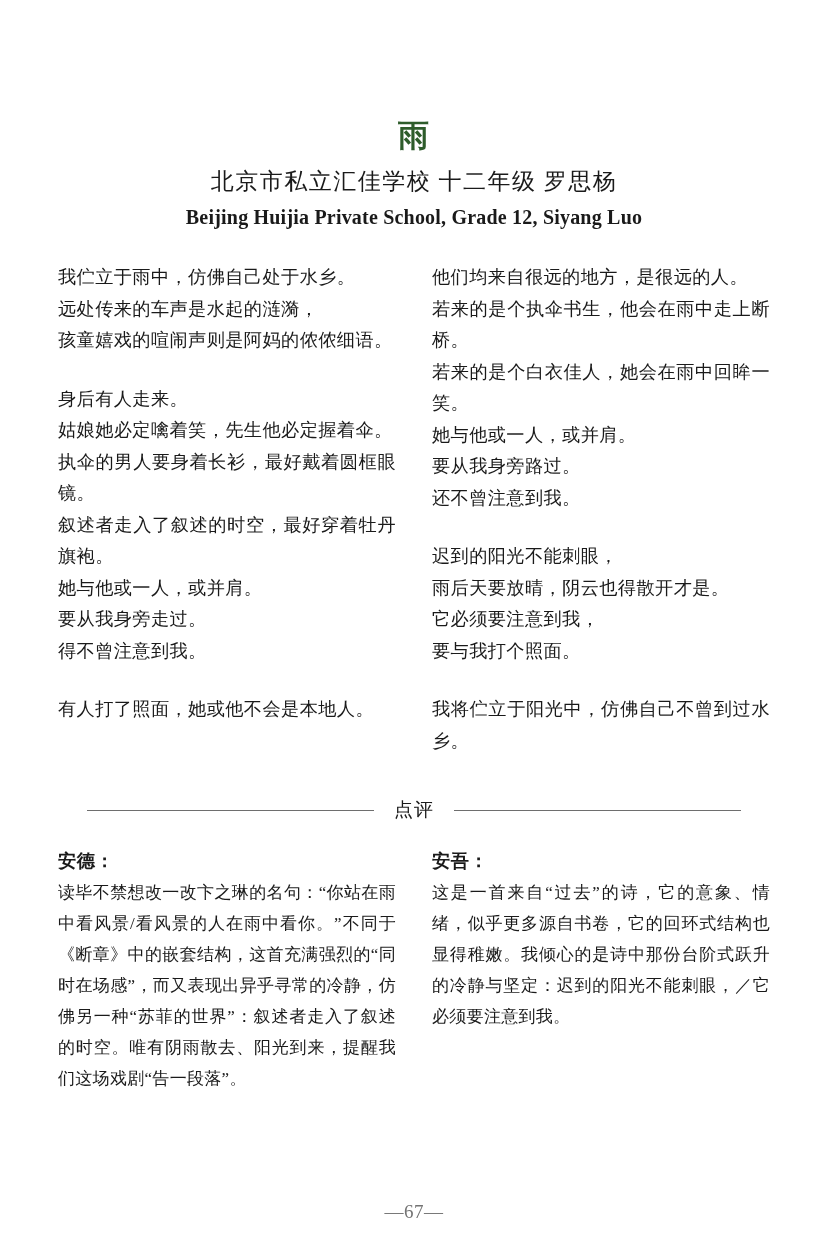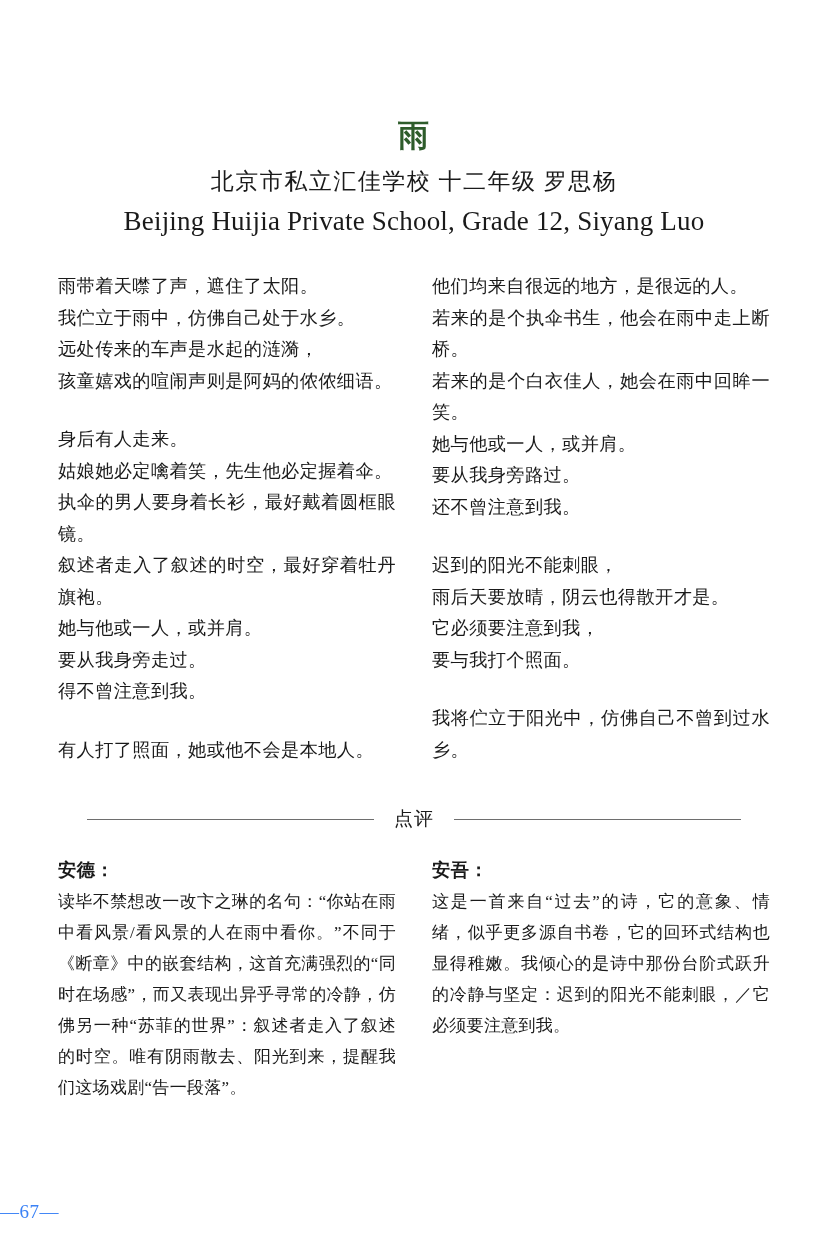--- a/index.html
+++ b/index.html
@@ -38,25 +38,26 @@
     margin: 0 0 14px 0;
   }
   .byline-cn {
     font-size: 23px;
     line-height: 1.25;
     letter-spacing: 1.5px;
     margin: 0 0 6px 0;
     font-family: "Liberation Serif", "DejaVu Serif", serif;
   }
   .byline-en {
-    font-size: 27px;
+    font-size: 20px;
     line-height: 1.3;
     letter-spacing: 0.2px;
     margin: 8px;
     font-family: "Liberation Serif", "DejaVu Serif", serif;
+    font-weight: bold;
   }
 
   
   .columns {
     display: flex;
     gap: 36px;
     margin-top: 32px;
     align-items: flex-start;
   }
   .col {
@@ -123,41 +124,40 @@
     text-justify: inter-character;
     word-break: break-all;
   }
 
   
   .page-footer {
     position: absolute;
     left: 0;
     right: 0;
     bottom: 22px;
-    text-align: left;
+    text-align: center;
     font-size: 19px;
     letter-spacing: 0.5px;
-    color: #3b82f6;
+    color: #737373;
   }
 </style>
 </head>
 <body>
 
 <div class="page">
 
   <header class="masthead">
     <h1 class="poem-title" style="color: rgb(46, 92, 43);">雨</h1>
     <p class="byline-cn">北京市私立汇佳学校 十二年级 罗思杨</p>
     <p class="byline-en">Beijing Huijia Private School, Grade 12, Siyang Luo</p>
   </header>
 
   <section class="columns">
     <div class="col">
         <div class="stanza">
-          <p class="verse-line">雨带着天噤了声，遮住了太阳。</p>
           <p class="verse-line">我伫立于雨中，仿佛自己处于水乡。</p>
           <p class="verse-line">远处传来的车声是水起的涟漪，</p>
           <p class="verse-line">孩童嬉戏的喧闹声则是阿妈的侬侬细语。</p>
         </div>
         <div class="stanza">
           <p class="verse-line">身后有人走来。</p>
           <p class="verse-line">姑娘她必定噙着笑，先生他必定握着伞。</p>
           <p class="verse-line">执伞的男人要身着长衫，最好戴着圆框眼镜。</p>
           <p class="verse-line">叙述者走入了叙述的时空，最好穿着牡丹旗袍。</p>
           <p class="verse-line">她与他或一人，或并肩。</p>

